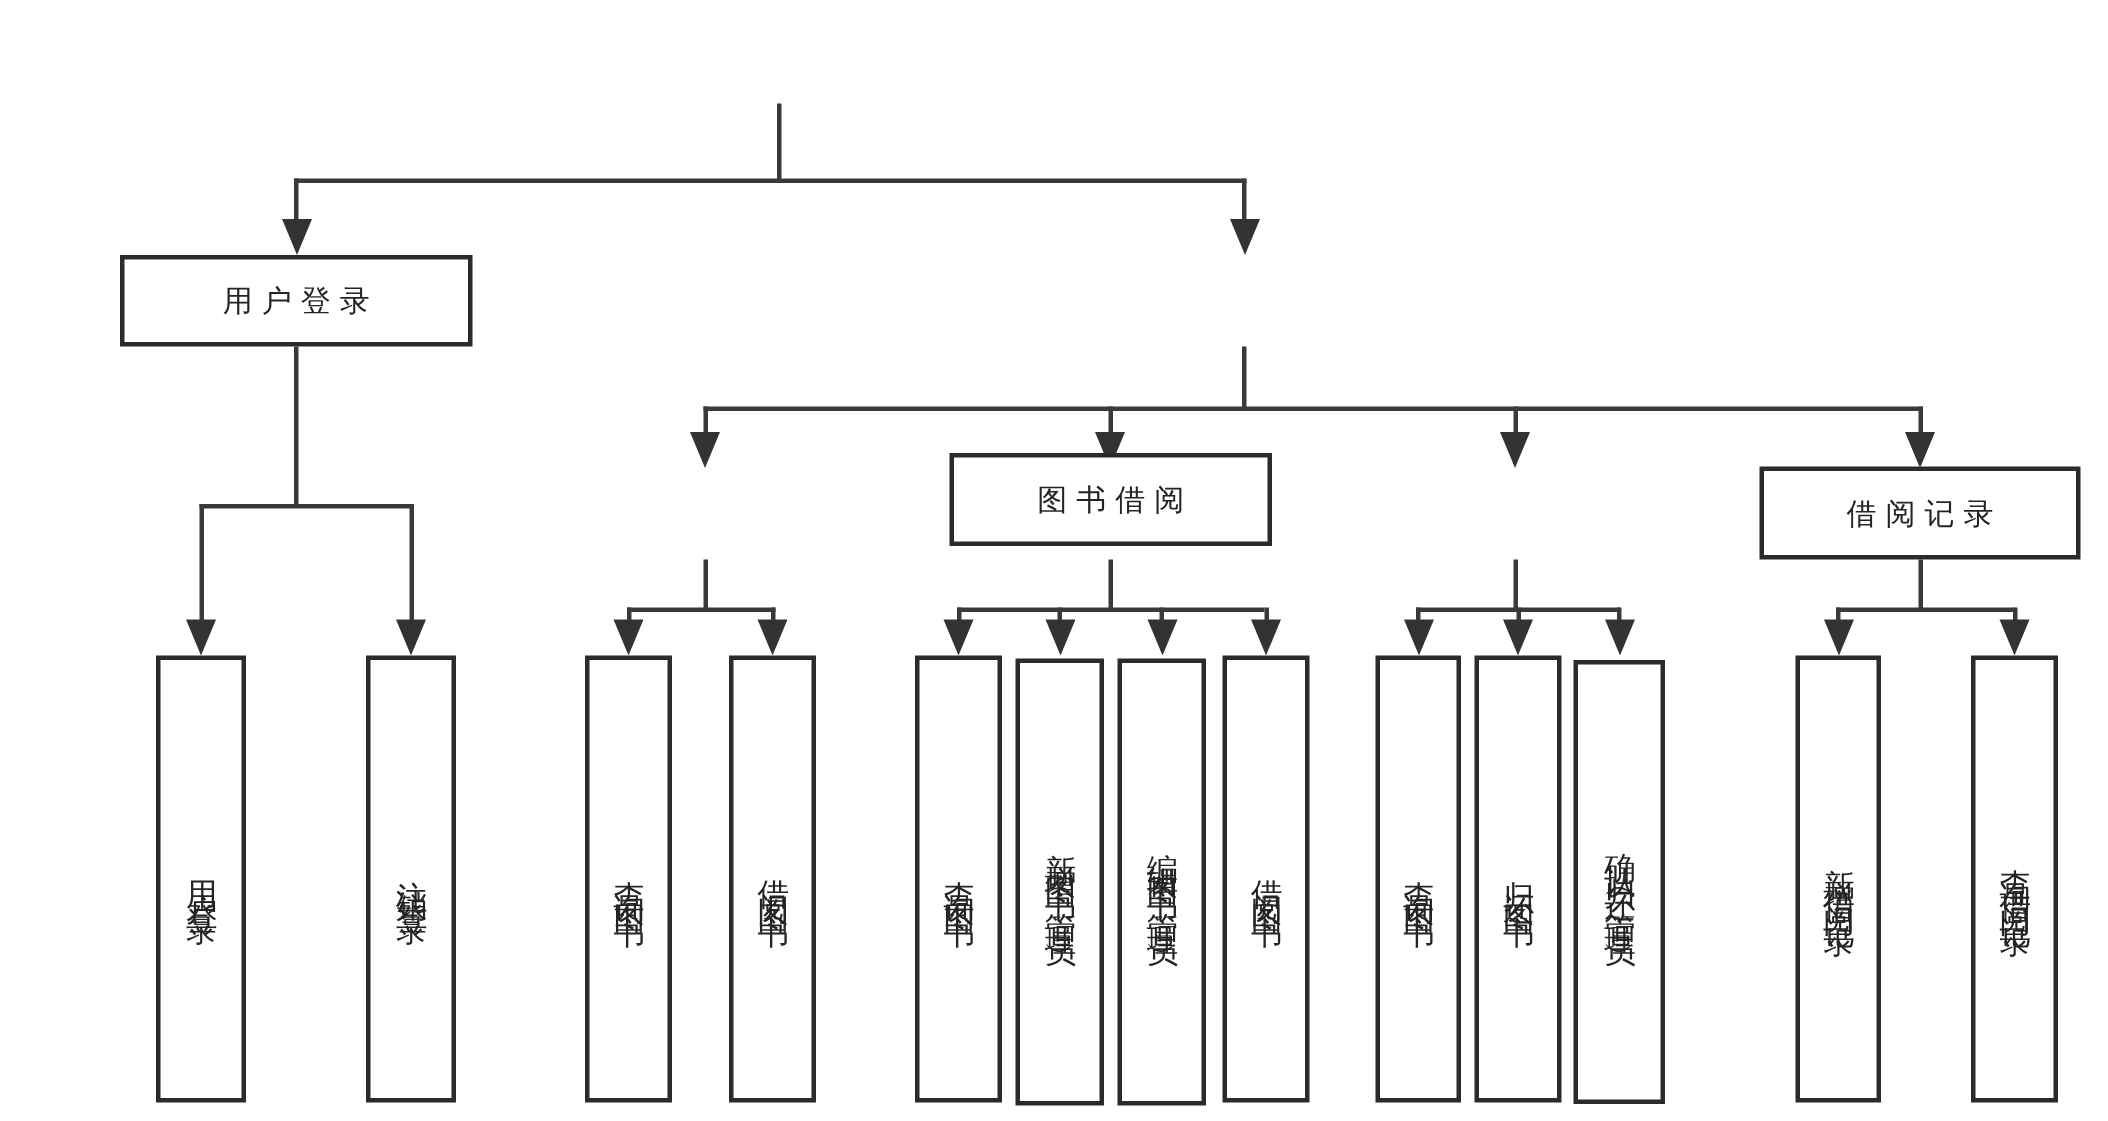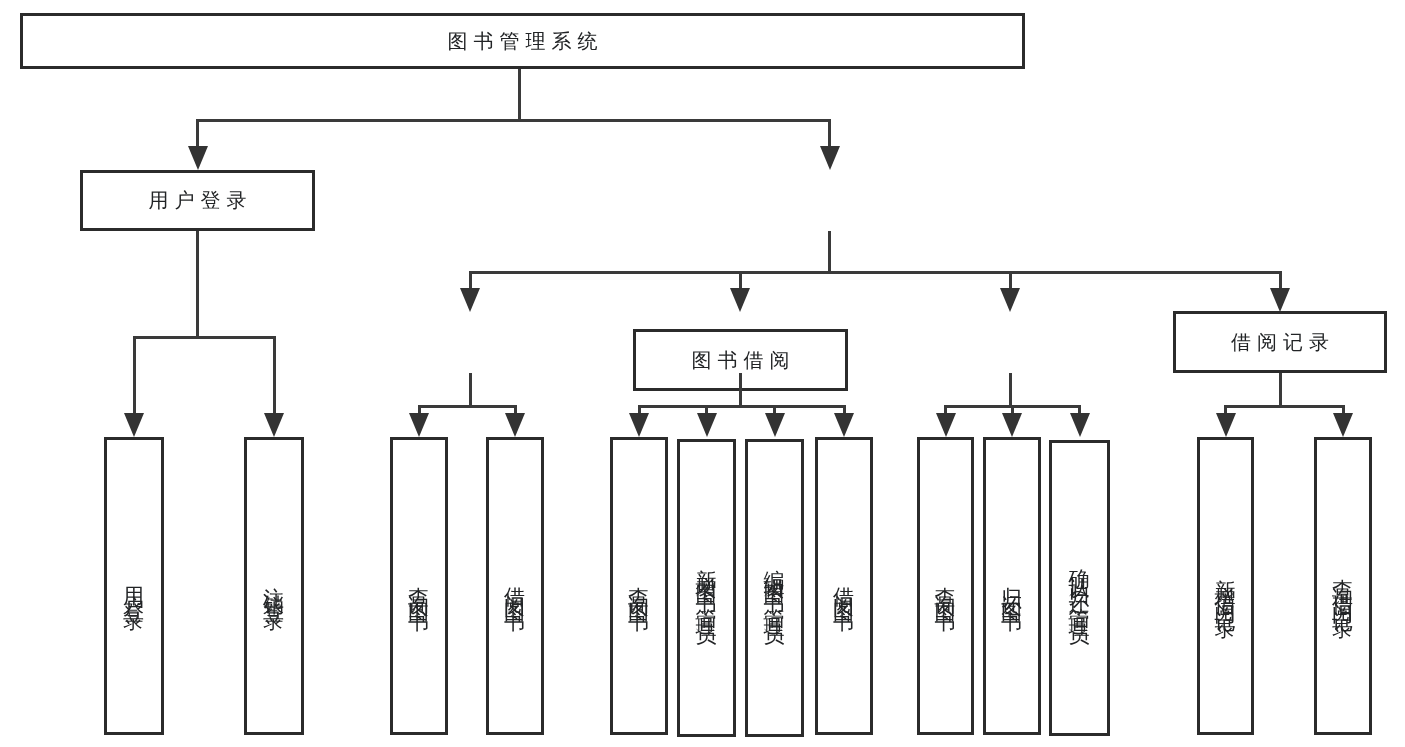--- a/index.html
+++ b/index.html
@@ -50,23 +50,20 @@
     color:#b7b7b7;
     letter-spacing:1px;
     white-space:nowrap;
   }
 </style>
 </head>
 <body>
 
 <div id="canvas">
 
-  <div class="node" style="left:20px;top:13px;width:1005px;height:56px;">
-    <span>图书管理系统</span>
-  </div>
 
   <div class="vline" style="left:517.5px;top:69px;height:52px;"></div>
   <div class="hline" style="left:196px;top:119px;width:635px;"></div>
   <div class="vline" style="left:196px;top:119px;height:30px;"></div>
   <div class="arrow" style="left:187.5px;top:146px;"></div>
   <div class="vline" style="left:828px;top:119px;height:30px;"></div>
   <div class="arrow" style="left:819.5px;top:146px;"></div>
 
   <div class="node" style="left:80px;top:170px;width:235px;height:61px;">
     <span>用户登录</span>
@@ -83,21 +80,21 @@
   <div class="hline" style="left:468.5px;top:271px;width:813px;"></div>
   <div class="vline" style="left:468.5px;top:271px;height:20px;"></div>
   <div class="arrow" style="left:460px;top:288px;"></div>
   <div class="vline" style="left:738.5px;top:271px;height:20px;"></div>
   <div class="arrow" style="left:730px;top:288px;"></div>
   <div class="vline" style="left:1008.5px;top:271px;height:20px;"></div>
   <div class="arrow" style="left:1000px;top:288px;"></div>
   <div class="vline" style="left:1278.5px;top:271px;height:20px;"></div>
   <div class="arrow" style="left:1270px;top:288px;"></div>
 
-  <div class="node" style="left:633px;top:329px;width:215px;height:62px;">
+  <div class="node" style="left:633px;top:302px;width:215px;height:62px;">
     <span>图书借阅</span>
   </div>
   <div class="node" style="left:1173px;top:311px;width:214px;height:62px;">
     <span>借阅记录</span>
   </div>
 
   <div class="vline" style="left:468.5px;top:373px;height:35px;"></div>
   <div class="hline" style="left:417.5px;top:405px;width:99px;"></div>
   <div class="vline" style="left:417.5px;top:405px;height:12px;"></div>
   <div class="arrow" style="left:409px;top:413px;"></div>

